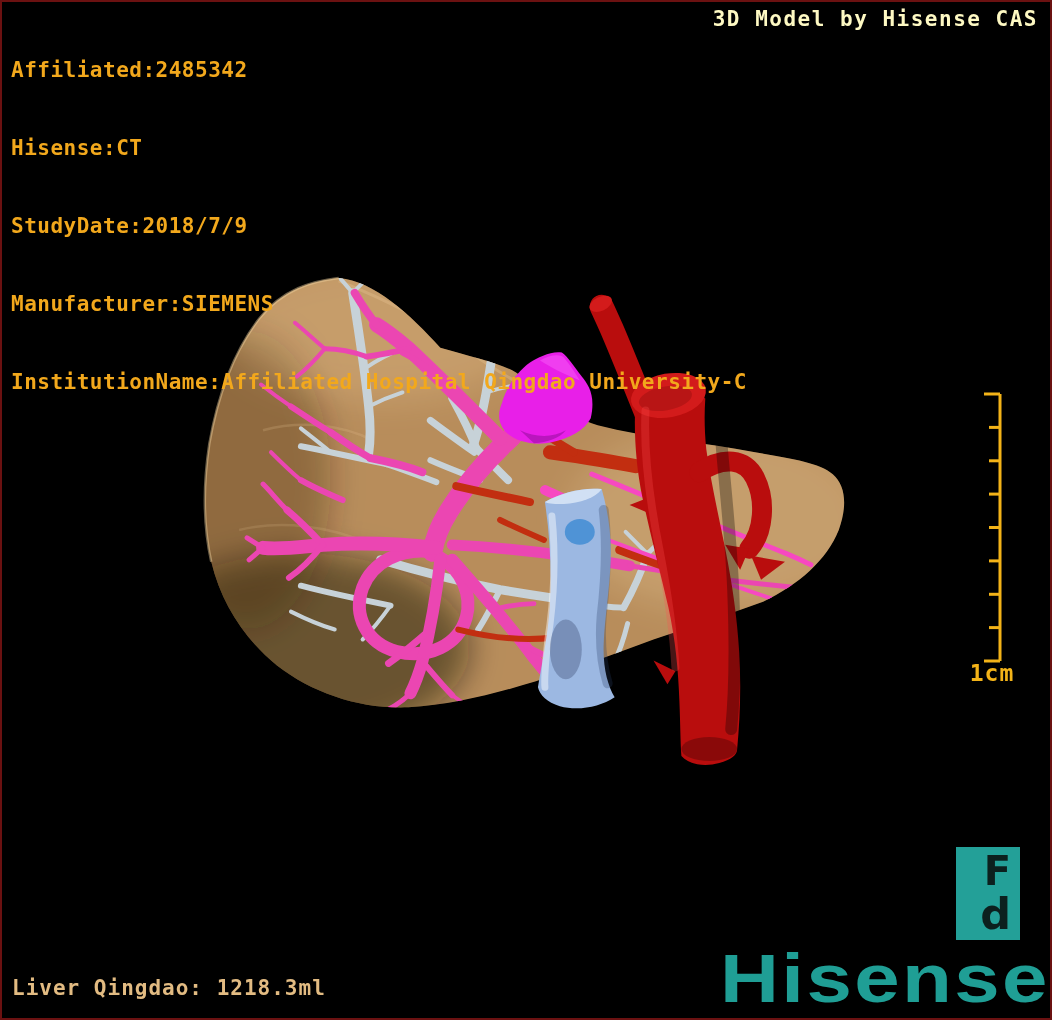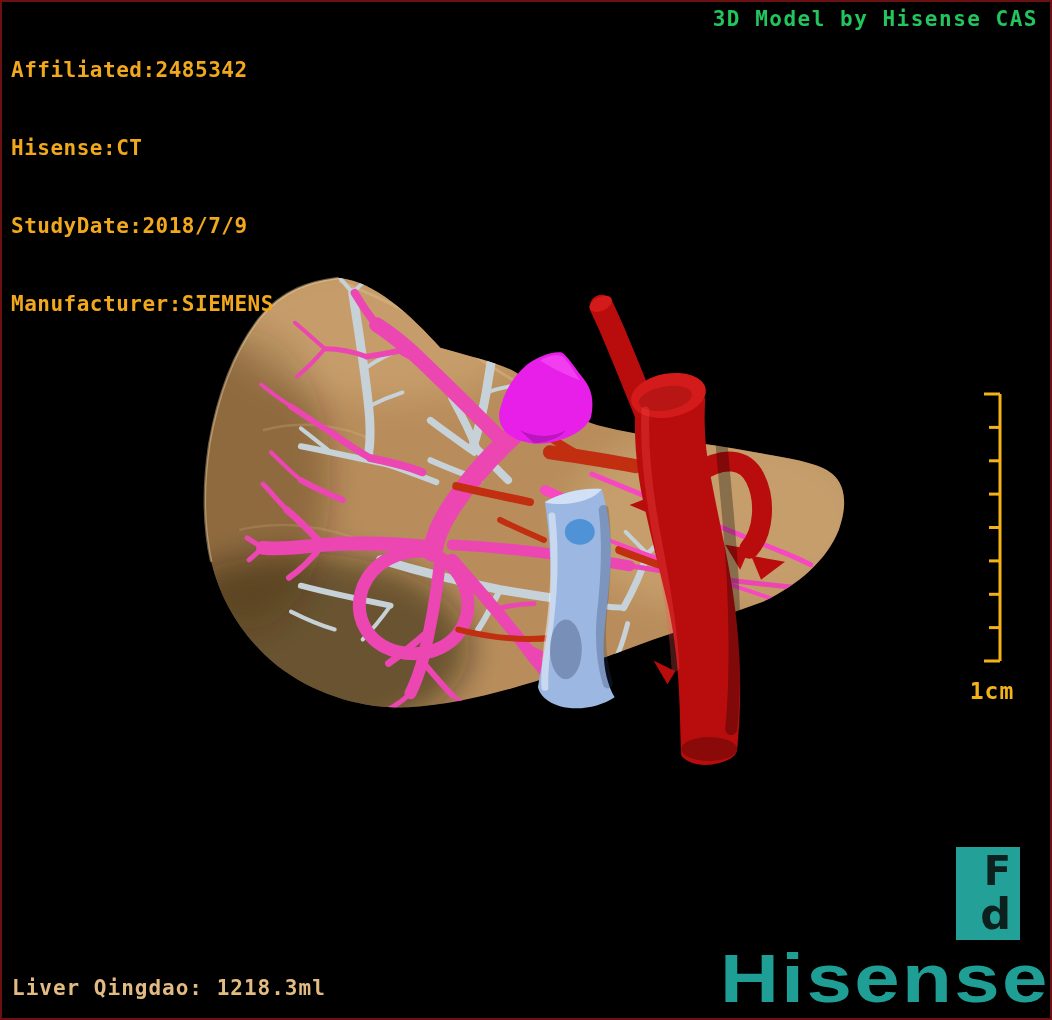--- a/index.html
+++ b/index.html
@@ -7,31 +7,31 @@
     position:relative;width:1052px;height:1020px;background:#000;
     border:2px solid #6b1111;box-sizing:border-box;overflow:hidden;
     font-family:"DejaVu Sans Mono","Liberation Mono",monospace;
   }
   .scene{position:absolute;left:0;top:0;width:100%;height:100%;}
   .dicom-info{
     position:absolute;left:9px;top:3px;color:#f2a81c;
     font-size:21px;font-weight:bold;line-height:26px;letter-spacing:.5px;white-space:pre;
   }
   .watermark{
-    position:absolute;top:5px;right:12px;color:#22c55e;
+    position:absolute;top:5px;right:12px;color:#fef9c3;
     font-size:21px;font-weight:bold;letter-spacing:1.5px;white-space:pre;
   }
   .volume-readout{
     position:absolute;left:10px;top:974px;color:#e2bb82;
     font-size:21px;font-weight:bold;letter-spacing:1px;white-space:pre;
   }
   .scalebar{position:absolute;left:958px;top:382px;}
   .scalebar-label{
     position:absolute;left:962px;top:658px;width:56px;text-align:center;
-    color:#f3b318;font-size:23px;font-weight:bold;letter-spacing:1px;margin-top:18px;
+    color:#f3b318;font-size:23px;font-weight:bold;letter-spacing:1px;
   }
   .fd-badge{
     position:absolute;left:954px;top:845px;width:64px;height:93px;
     background:#23a098;color:#0c201e;font-family:"DejaVu Sans","Liberation Sans",sans-serif;
   }
   .fd-badge .ltr{position:absolute;right:9px;font-weight:bold;line-height:1;}
   .fd-badge .ltr.f{top:4px;font-size:40px;}
   .fd-badge .ltr.d{bottom:4px;font-size:43px;}
   .wordmark{
     position:absolute;right:0px;bottom:6px;color:#1f9e95;
@@ -218,20 +218,21 @@
       <path d="M 722,440 C 726,490 732,540 734,590 C 736,640 736,690 732,730" fill="none" stroke="rgba(0,0,0,0.30)" stroke-width="12" stroke-linecap="round"></path>
       <ellipse cx="710" cy="750" rx="28" ry="12" fill="rgba(0,0,0,0.25)"></ellipse>
     </g>
   </svg>
 
   <div class="dicom-info">
     <div>Affiliated:2485342</div>
     <div>Hisense:CT</div>
     <div>StudyDate:2018/7/9</div>
     <div>Manufacturer:SIEMENS</div>
+    <div>InstitutionName:Affiliated Hospital Qingdao University-C</div>
   </div>
 
   <div class="watermark">3D Model by Hisense CAS</div>
 
   <svg class="scalebar" width="60" height="300" viewBox="0 0 60 300" xmlns="http://www.w3.org/2000/svg">
     <g stroke-width="3" fill="none" stroke="#f3b318">
       <path d="M 40,10 L 40,277"></path>
       <line x1="40" y1="10" x2="24" y2="10"></line>
       <line x1="40" y1="43.4" x2="29" y2="43.4"></line>
       <line x1="40" y1="76.8" x2="29" y2="76.8"></line>

